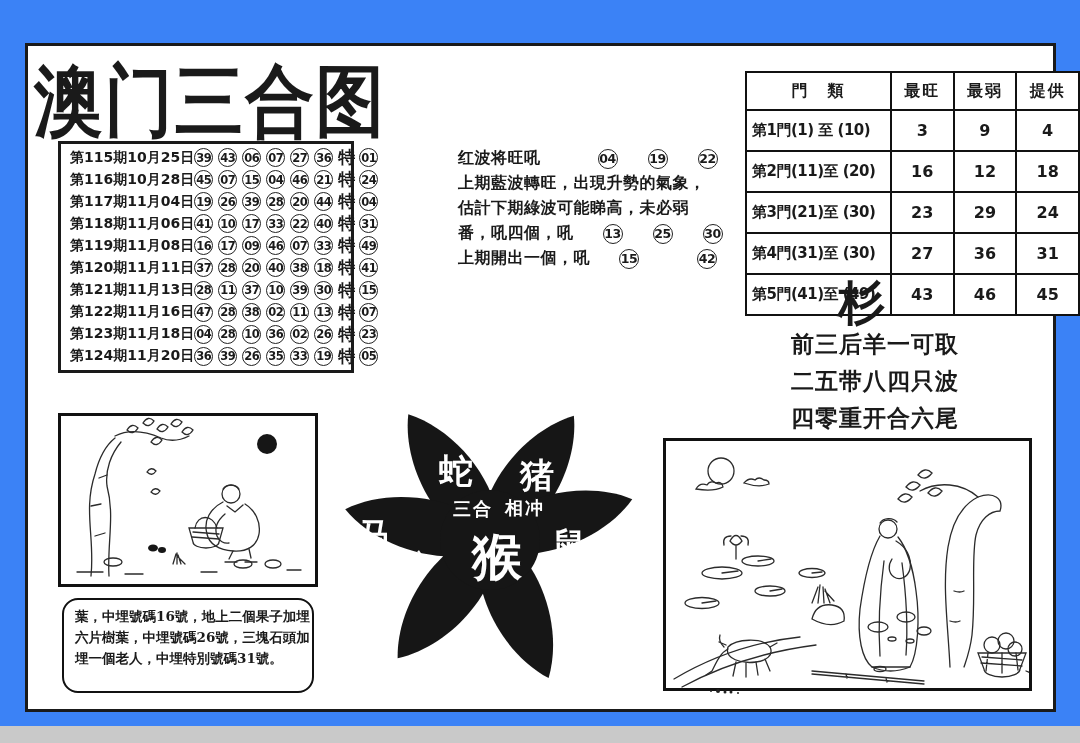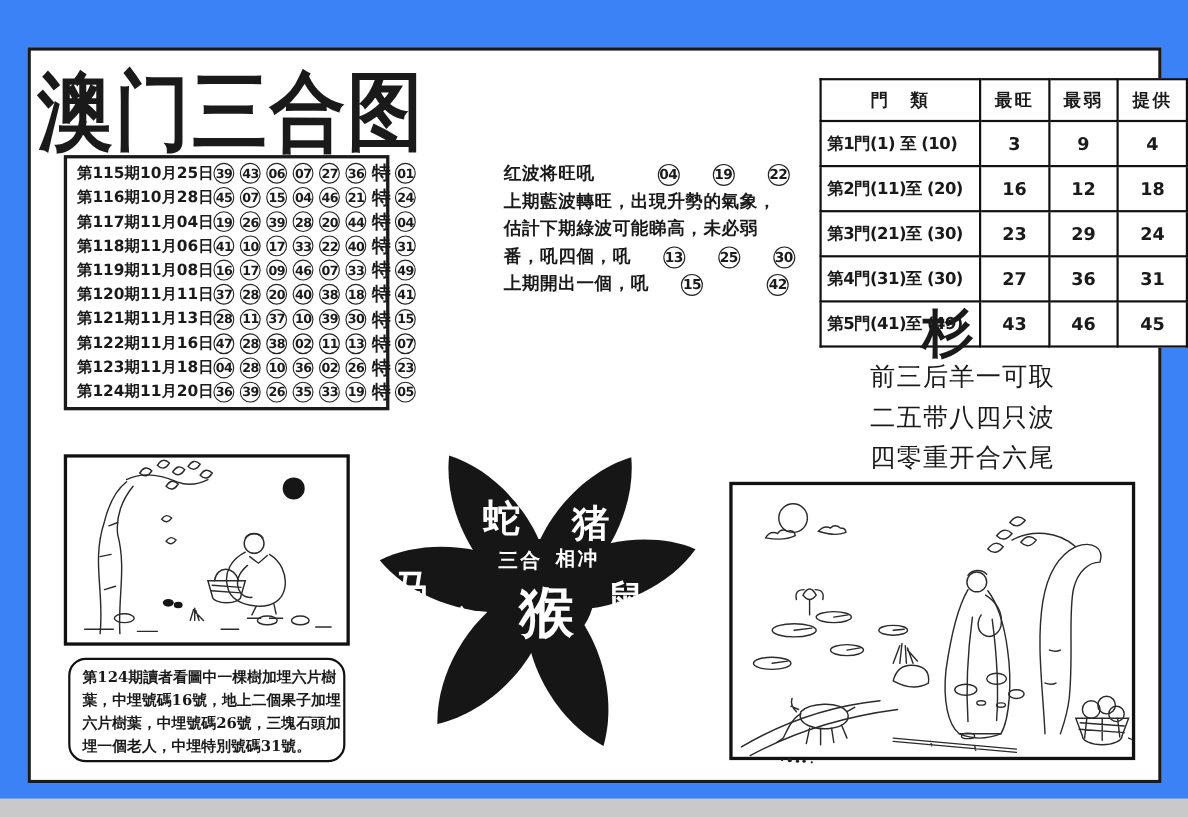--- a/index.html
+++ b/index.html
@@ -44,21 +44,21 @@
   .stats th,.stats td{border:2.5px solid #111;font-weight:700;}
   .stats th{height:36px;font-size:16px;letter-spacing:2px;padding:0 8px;}
   .stats td{height:37px;}
   .stats td.lab{width:133px;font-size:15px;padding:0 5px;text-align:left;white-space:nowrap;letter-spacing:-0.5px;}
   .stats td.num,.stats th.num-h{width:45px;text-align:center;font-size:16px;}
 
   
   .verse-title{position:absolute;left:838px;top:272px;font-size:47px;font-weight:700;
                font-family:"DejaVu Serif",serif;}
   .verse{position:absolute;left:791px;top:325px;font-family:"DejaVu Serif",serif;}
-  .verse-line{font-size:23px;font-weight:400;line-height:37px;letter-spacing:1px;white-space:nowrap;}
+  .verse-line{font-size:23px;font-weight:700;line-height:37px;letter-spacing:1px;white-space:nowrap;}
 
   
   .illu-left{position:absolute;left:58px;top:413px;width:260px;height:174px;
              border:3px solid #111;box-sizing:border-box;background:#fff;}
   .illu-right{position:absolute;left:663px;top:438px;width:369px;height:253px;
               border:3px solid #111;box-sizing:border-box;background:#fff;}
   .illu-left svg,.illu-right svg{display:block;width:100%;height:100%;}
 
   
   .note{position:absolute;left:62px;top:598px;width:252px;height:95px;
@@ -321,21 +321,20 @@
         <path d="M112,148 l3,-10 M116,148 l0,-11 M120,148 l-3,-9 M124,148 l-7,-7"></path>
         <ellipse cx="52" cy="146" rx="9" ry="4"></ellipse>
         <ellipse cx="182" cy="148" rx="9" ry="4"></ellipse>
         <ellipse cx="212" cy="148" rx="8" ry="4"></ellipse>
         <path d="M16,156 h26 M64,158 h18 M140,156 h16 M226,154 h14"></path>
       </g>
     </svg>
   </div>
 
   <div class="note">
-      <div class="note-line">第124期讀者看圖中一棵樹加埋六片樹</div>
       <div class="note-line">葉，中埋號碼16號，地上二個果子加埋</div>
       <div class="note-line">六片樹葉，中埋號碼26號，三塊石頭加</div>
       <div class="note-line">埋一個老人，中埋特別號碼31號。</div>
     </div>
 
   <div class="flower">
     <svg viewBox="0 0 305 300">
       <g fill="#161616">
         <g transform="translate(152,147)">
           <path transform="rotate(-33)" d="M0,16 C-40,-26 -36,-106 0,-150 C36,-106 40,-26 0,16 Z"></path>

